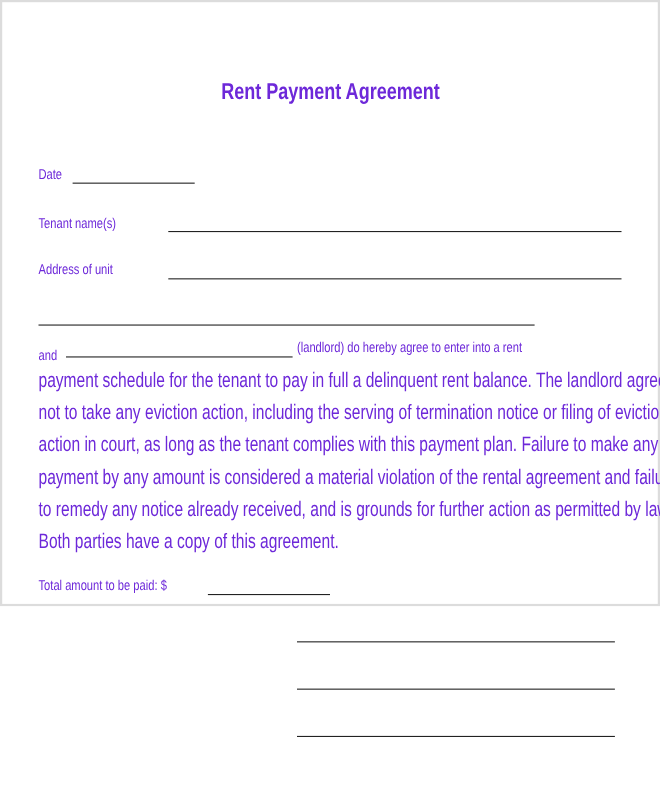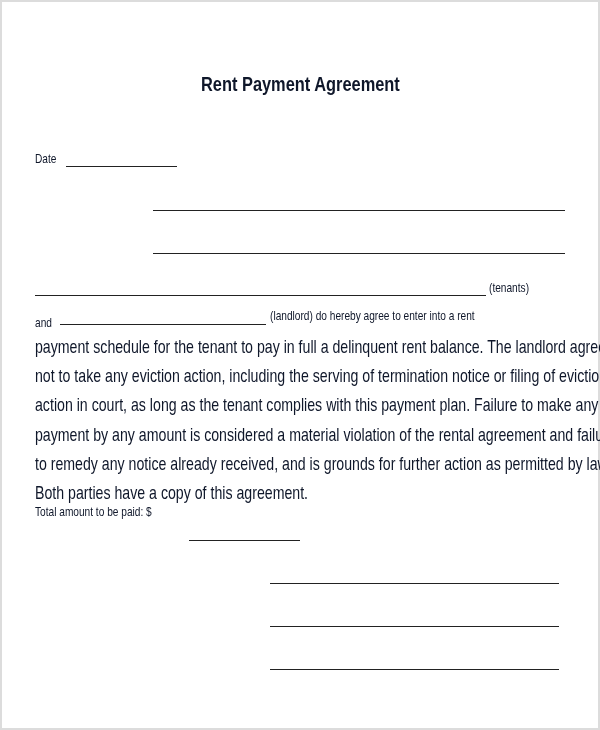--- a/index.html
+++ b/index.html
@@ -1,24 +1,24 @@
 <!DOCTYPE html>
 <html><head>
 <meta charset="utf-8">
 <style>
   html, body { margin: 0; padding: 0; background: #ffffff; }
   body { width: 600px; height: 730px; overflow: hidden; }
   .page {
     position: relative;
-    width: 600px; height: 730px;
+    width: 600px; height: 551px;
     box-sizing: border-box;
     border: 2px solid #dcdcdc;
     background: #ffffff;
     font-family: "Liberation Sans", sans-serif;
-    color: #0f172a;
+    color: #6d28d9;
   }
   .cond { display: inline-block; transform: scaleX(0.78); transform-origin: left center; white-space: nowrap; }
   .title {
     position: absolute; top: 70px; left: 0; width: 100%;
     text-align: center; font-size: 21px; font-weight: bold;
   }
   .title .cond { transform-origin: center center; }
   .row { position: absolute; left: 33px; font-size: 13px; height: 24px; line-height: 24px; }
   .line { position: absolute; height: 0; border-bottom: 1.3px solid #222; }
   .para {
@@ -35,47 +35,50 @@
 
   <div class="title">
     <span class="cond">Rent Payment Agreement</span>
   </div>
 
   <div class="row" style="top:145px;">
     <span class="cond">Date</span>
   </div>
   <div class="line" style="left:64px; width:111px; top:164px;"></div>
 
+  <div class="row" style="top:189px;">
+    <span class="cond">Tenant name(s)</span>
+  </div>
   <div class="line" style="left:151px; width:412px; top:208px;"></div>
 
+  <div class="row" style="top:231px;">
+    <span class="cond">Address of unit</span>
+  </div>
   <div class="line" style="left:151px; width:412px; top:251px;"></div>
 
   <div class="line" style="left:33px; width:451px; top:293px;"></div>
-  <div class="row" style="top:274px; left:487px;">
-    <span class="cond">(tenants)</span>
-  </div>
 
   <div class="row" style="top:309px;">
     <span class="cond">and</span>
   </div>
   <div class="line" style="left:58px; width:206px; top:322px;"></div>
   <div class="row" style="top:302px; left:268px;">
     <span class="cond">(landlord) do hereby agree to enter into a rent</span>
   </div>
 
   <div class="para" style="top:330px;">
     <div class="l">payment schedule for the tenant to pay in full a delinquent rent balance. The landlord agrees</div>
     <div class="l">not to take any eviction action, including the serving of termination notice or filing of eviction</div>
     <div class="l">action in court, as long as the tenant complies with this payment plan. Failure to make any</div>
     <div class="l">payment by any amount is considered a material violation of the rental agreement and failure</div>
     <div class="l">to remedy any notice already received, and is grounds for further action as permitted by law.</div>
     <div class="l">Both parties have a copy of this agreement.</div>
   </div>
 
-  <div class="row" style="top:498px;">
+  <div class="row" style="top:518px;">
     <span class="cond">Total amount to be paid: $</span>
   </div>
   <div class="line" style="left:187px; width:111px; top:538px;"></div>
 
   <div class="line" style="left:268px; width:289px; top:581px;"></div>
   <div class="line" style="left:268px; width:289px; top:624px;"></div>
   <div class="line" style="left:268px; width:289px; top:667px;"></div>
 
 </div>
 

